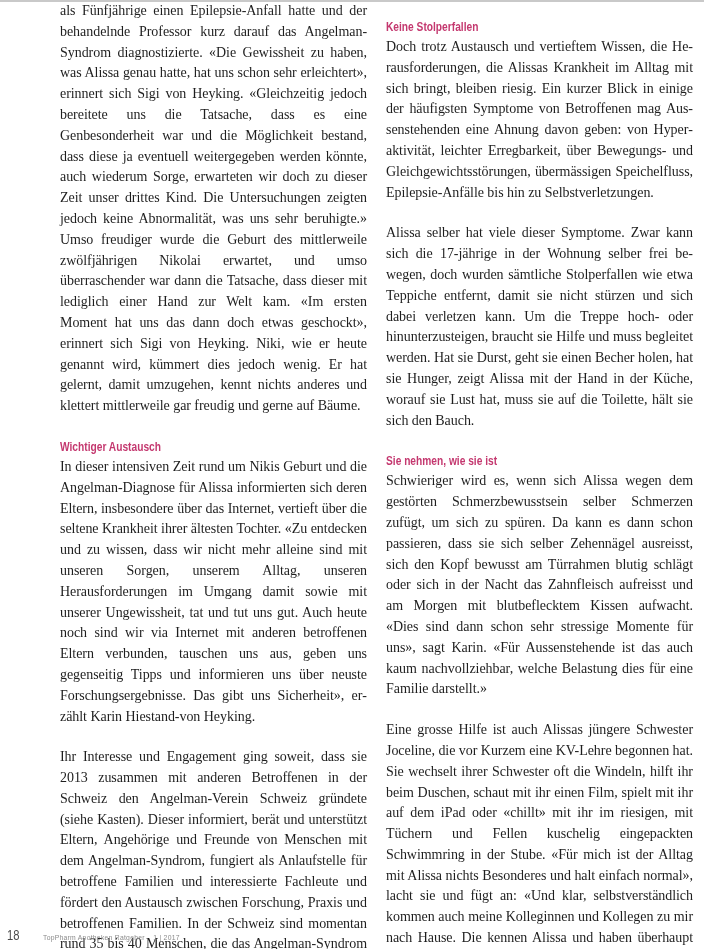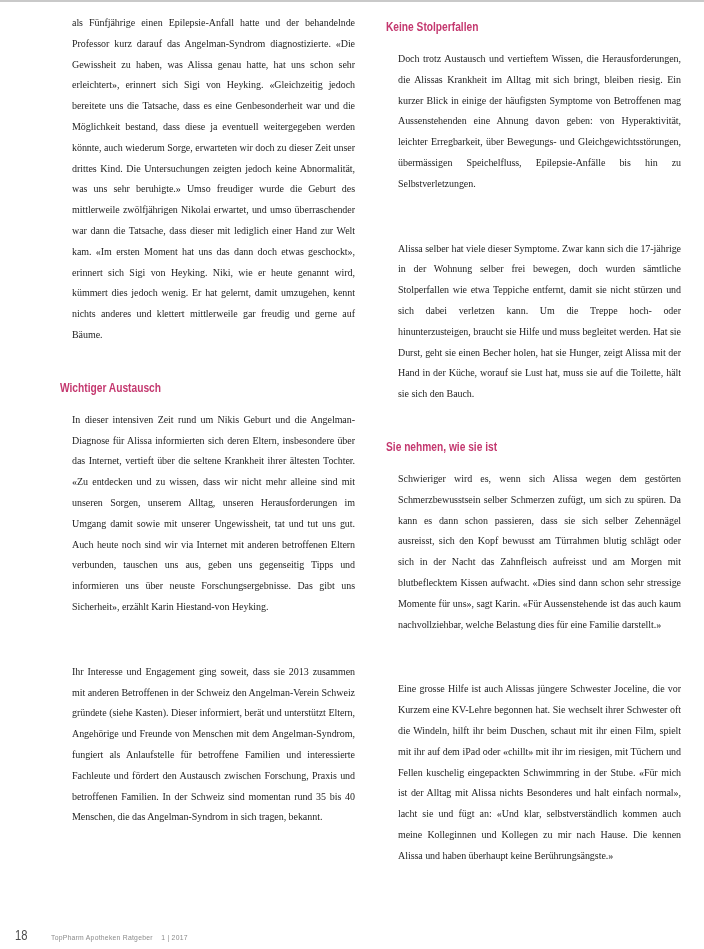--- a/index.html
+++ b/index.html
@@ -1,26 +1,26 @@
 <!DOCTYPE html>
 <html><head>
 <meta charset="utf-8">
 <style>
   html, body { margin: 0; padding: 0; background: #ffffff; }
   body { width: 704px; height: 949px; position: relative; overflow: hidden; font-family: "Liberation Serif", "DejaVu Serif", serif; color: #1e1e1e; }
   .topbar { position: absolute; left: 0; top: 0; width: 704px; height: 2px; background: #c9c9c9; }
   .col { position: absolute; top: 0; width: 307px; }
   .col-left { left: 60px; top: 1px; }
   .col-right { left: 386px; top: 19px; }
-  p.body { margin: 12px; font-size: 10px; line-height: 20.8px; text-align: justify; hyphens: manual; letter-spacing: -0.05px; }
+  p.body { margin: 0; font-size: 14px; line-height: 20.8px; text-align: justify; hyphens: manual; letter-spacing: -0.05px; }
   h3.subhead { margin: 0; font-family: "Liberation Sans", "DejaVu Sans", sans-serif; font-weight: bold; font-size: 12px; line-height: 16px; color: #c4386f; letter-spacing: 0px; transform: scaleX(0.85); transform-origin: left center; white-space: nowrap; }
   .gap-a { height: 22px; }
   .gap-b { height: 20px; }
   .gap-sub { height: 2px; }
-  .footer { position: absolute; left: 15px; top: 927px; display: flex; align-items: baseline; }
+  .footer { position: absolute; left: 7px; top: 927px; display: flex; align-items: baseline; }
   .page-num { font-family: "Liberation Sans", "DejaVu Sans", sans-serif; font-size: 14px; color: #4a4a4a; transform: scaleX(0.8); transform-origin: left center; width: 36px; }
   .pub { font-family: "Liberation Sans", "DejaVu Sans", sans-serif; font-size: 8px; color: #8a8a8a; letter-spacing: 0.3px; transform: scaleX(0.85); transform-origin: left center; white-space: nowrap; }
   .pub .issue { margin-left: 10px; }
 </style>
 </head>
 <body>
 
 <div class="topbar"></div>
 
 <div class="col col-left">

